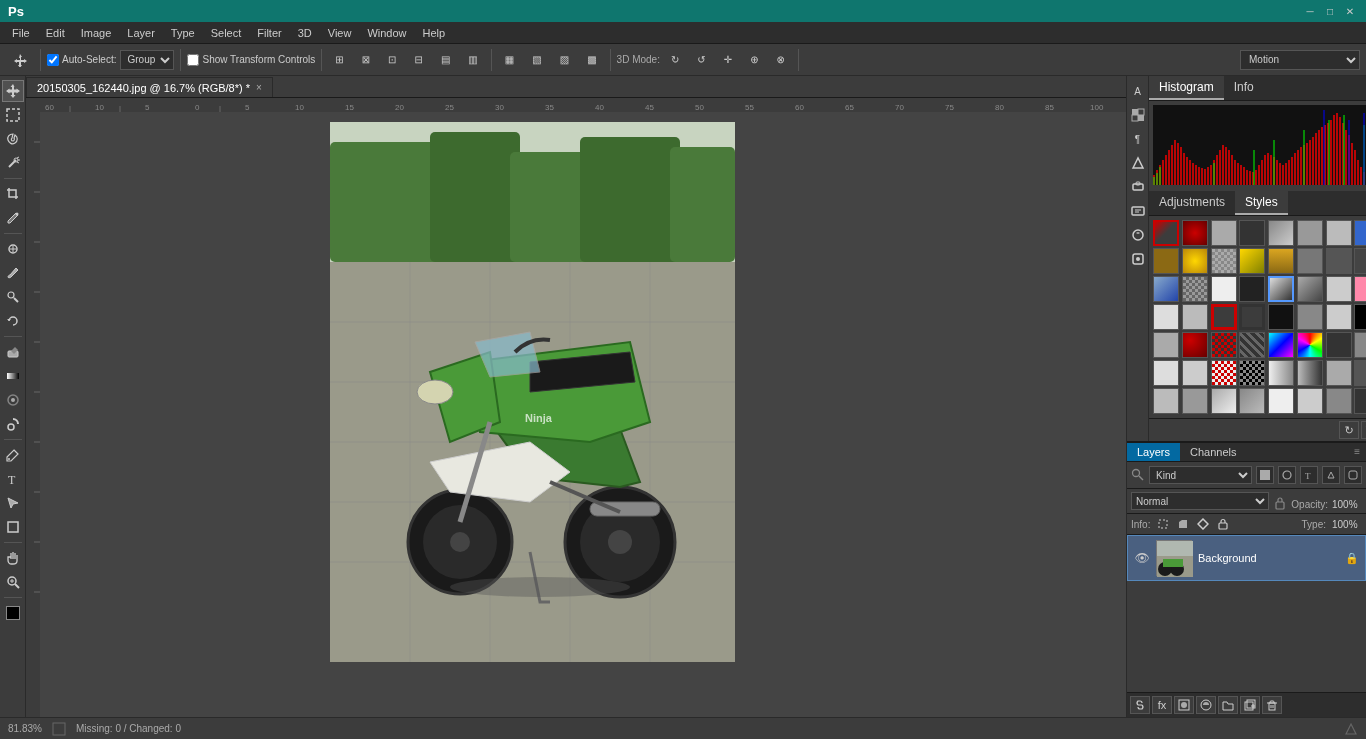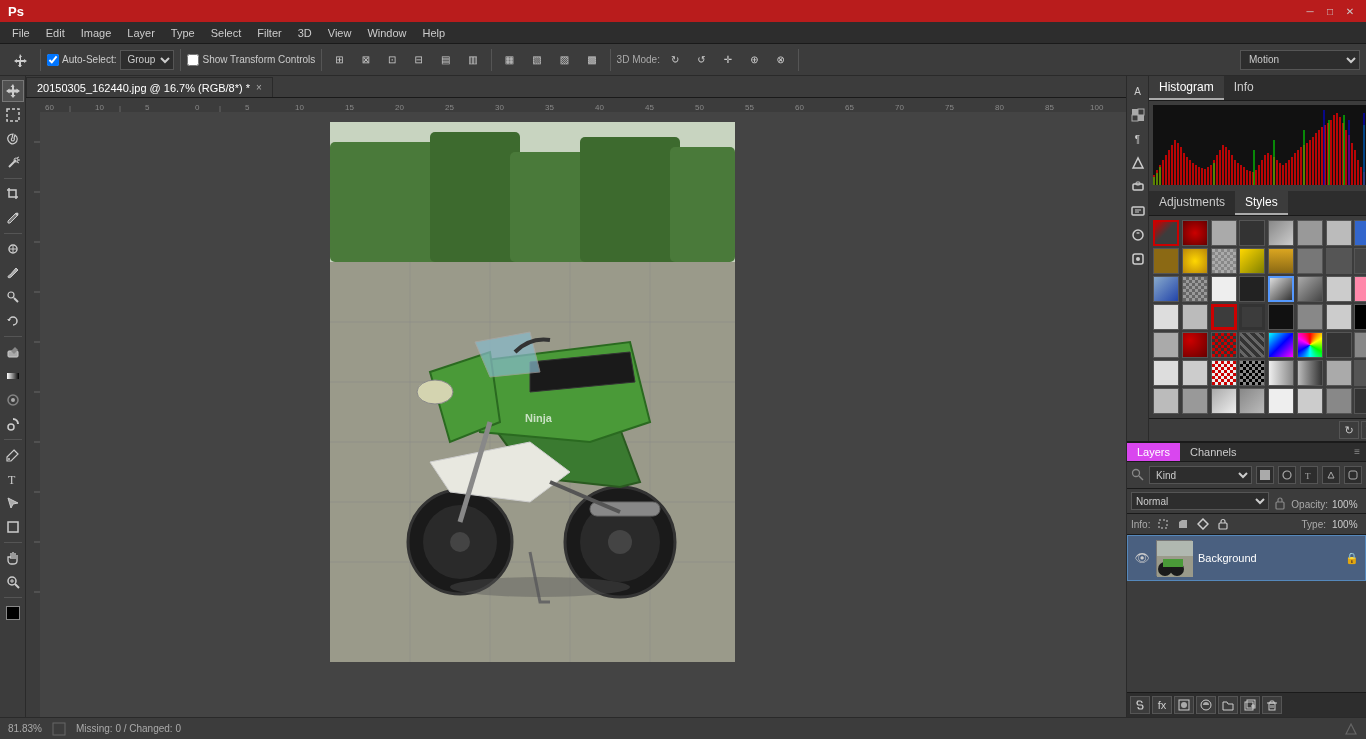--- a/index.html
+++ b/index.html
@@ -1,20 +1,20 @@
 <!DOCTYPE html>
 <html><head>
   <meta charset="utf-8">
   <style>
     * { margin: 0; padding: 0; box-sizing: border-box; }
     body { width: 1366px; height: 739px; overflow: hidden; background: #3c3c3c; font-family: Arial, sans-serif; font-size: 11px; color: #ccc; }
 
     
     #titlebar {
-      width: 100%; height: 22px; background: #b91c1c;
+      width: 100%; height: 22px; background: #0f766e;
       display: flex; align-items: center; justify-content: space-between;
       padding: 0 8px;
     }
     #titlebar-left { display: flex; align-items: center; gap: 6px; }
     #titlebar-logo { color: #fff; font-size: 13px; font-weight: bold; }
     #titlebar-title { color: #bbb; font-size: 11px; flex: 1; text-align: center; }
     #titlebar-controls { display: flex; gap: 4px; }
     .win-btn { width: 16px; height: 16px; display: flex; align-items: center; justify-content: center; font-size: 10px; color: #ccc; cursor: pointer; }
 
     
@@ -144,21 +144,21 @@
       display: grid; grid-template-columns: repeat(8, 1fr); gap: 2px; padding: 4px;
     }
     .style-swatch {
       width: 26px; height: 26px; border: 1px solid #555; cursor: pointer;
     }
 
     
     #layers-panel { flex: 1; display: flex; flex-direction: column; border-top: 1px solid #1a1a1a; }
     #layers-panel-tabs { display: flex; background: #2d2d2d; border-bottom: 1px solid #1a1a1a; }
     .layers-tab { padding: 3px 10px; font-size: 11px; color: #ccc; cursor: pointer; }
-    .layers-tab.active { color: #fff; background: #d946ef; }
+    .layers-tab.active { color: #fff; background: #0369a1; }
 
     #layers-filters {
       padding: 4px; display: flex; align-items: center; gap: 4px;
       border-bottom: 1px solid #1a1a1a;
     }
     .layers-select {
       background: #2d2d2d; color: #ccc; border: 1px solid #555; font-size: 10px;
       height: 18px; padding: 0 2px;
     }
     .layers-icon-btn {

